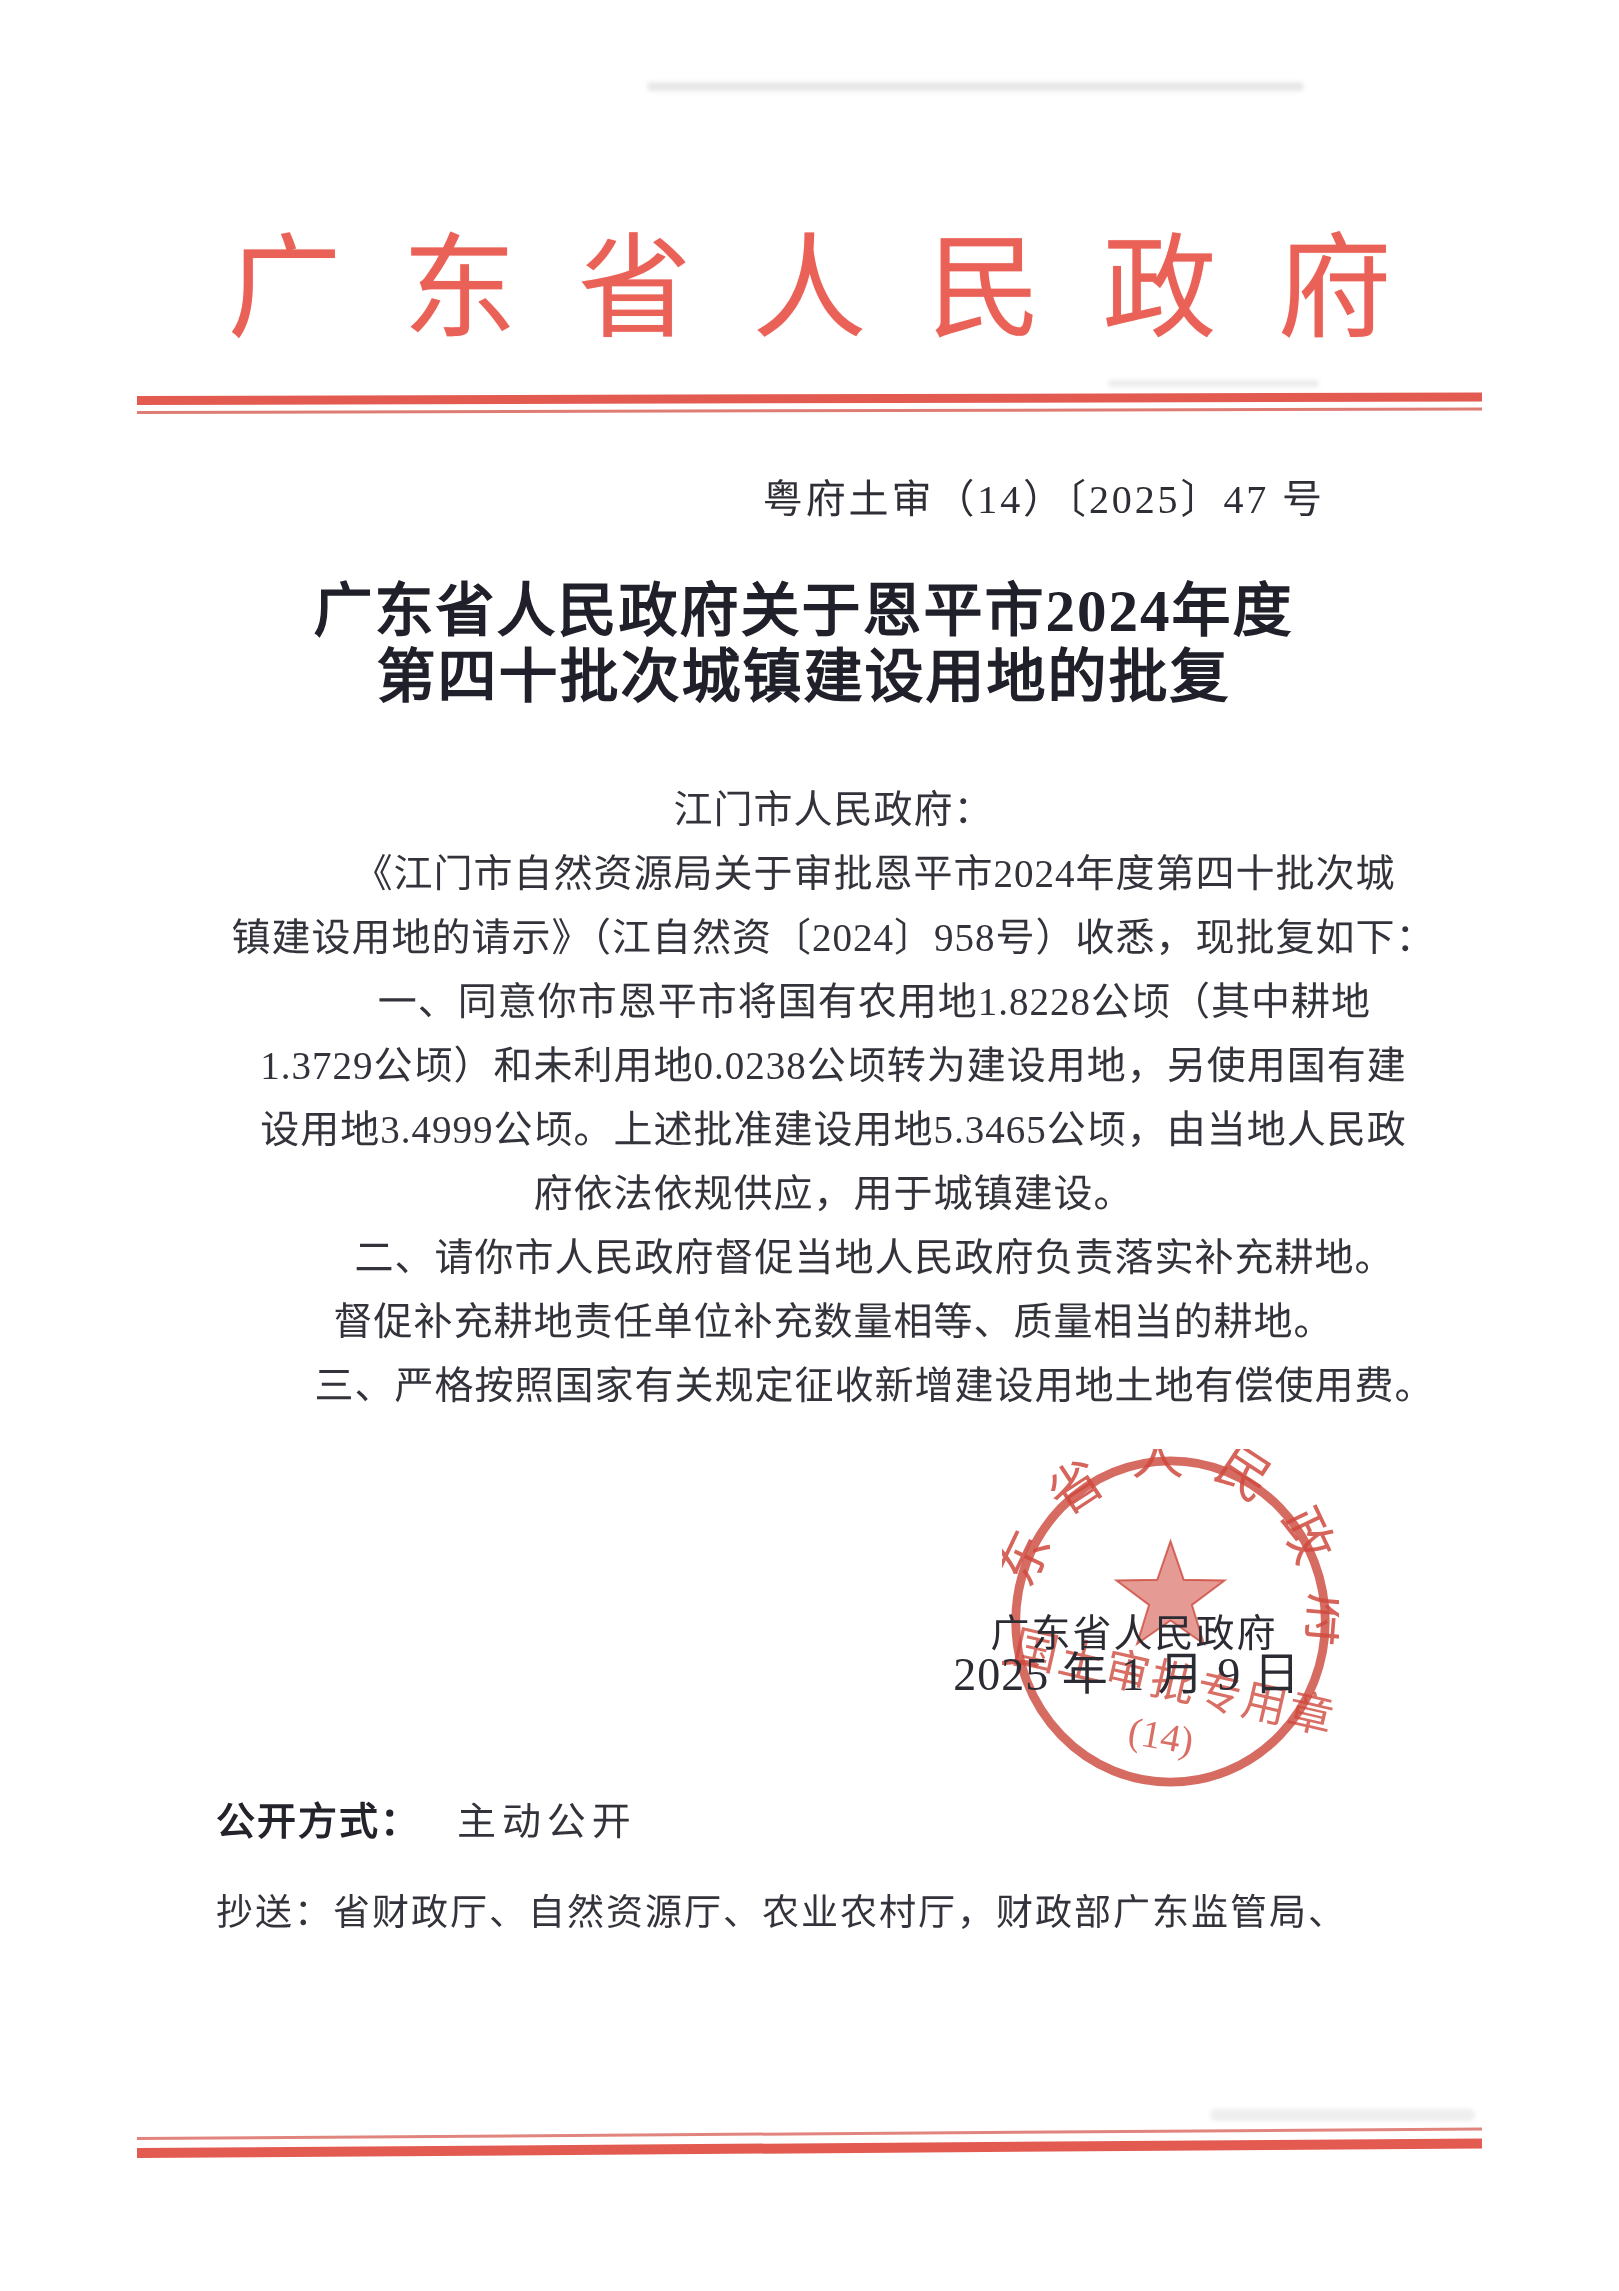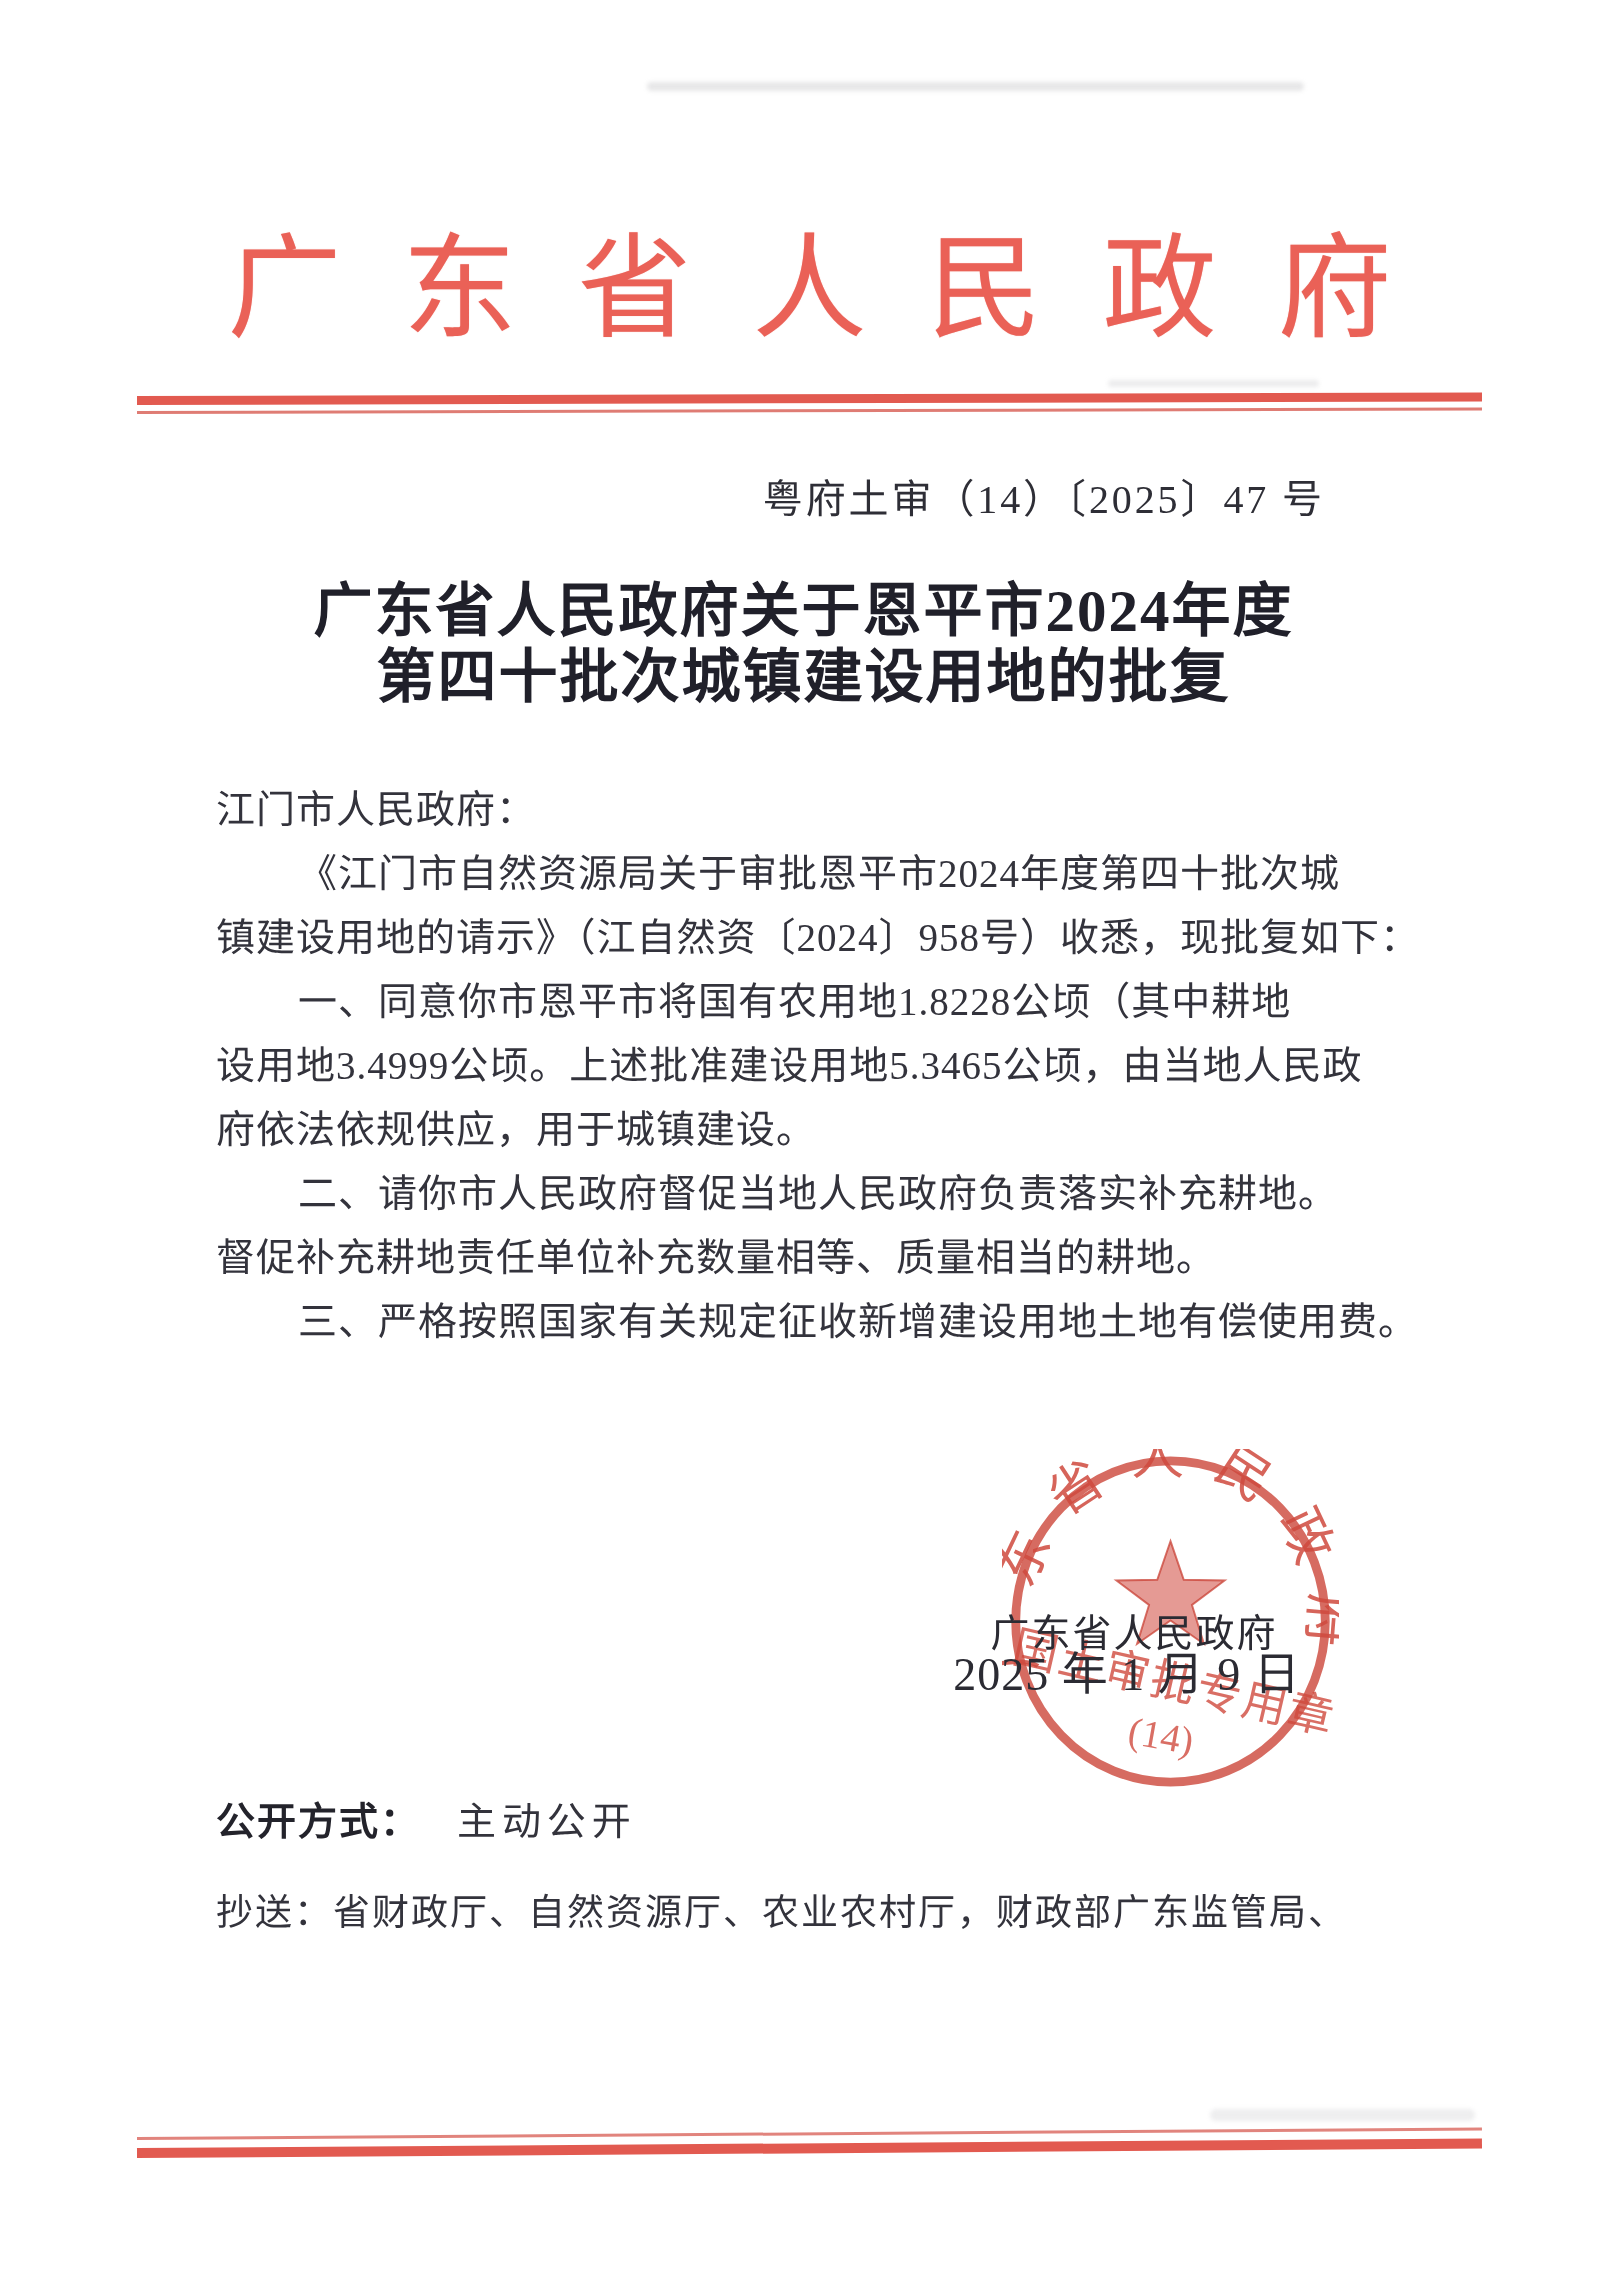--- a/index.html
+++ b/index.html
@@ -45,21 +45,21 @@
   .doc-title{
     position:absolute;top:578px;left:0;width:1607px;
     text-align:center;font-weight:bold;color:#20202a;
     font-size:59px;line-height:66px;letter-spacing:2px;
   }
   
   .body-block{
     position:absolute;top:778px;left:216px;width:1235px;
     font-size:39px;color:#33333c;
   }
-  .body-line{height:64px;line-height:64px;white-space:nowrap;letter-spacing:1px;}
+  .body-line{height:64px;line-height:64px;white-space:nowrap;letter-spacing:1px;text-align:center;}
   .body-line.ind{text-indent:82px;}
   
   .seal{position:absolute;top:1449px;left:1002px;width:337px;height:345px;}
   .seal svg{display:block;}
   
   .sig-org{
     position:absolute;top:1602px;left:938px;width:392px;text-align:center;
     font-size:39px;letter-spacing:2px;color:#2b2b33;white-space:nowrap;
   }
   .sig-date{
@@ -96,20 +96,21 @@
   <div class="doc-title">
     <div>广东省人民政府关于恩平市2024年度</div>
     <div>第四十批次城镇建设用地的批复</div>
   </div>
 
   <div class="body-block" id="body-lines">
       <div class="body-line">江门市人民政府：</div>
       <div class="body-line ind">《江门市自然资源局关于审批恩平市2024年度第四十批次城</div>
       <div class="body-line">镇建设用地的请示》（江自然资〔2024〕958号）收悉，现批复如下：</div>
       <div class="body-line ind">一、同意你市恩平市将国有农用地1.8228公顷（其中耕地</div>
+      <div class="body-line">1.3729公顷）和未利用地0.0238公顷转为建设用地，另使用国有建</div>
       <div class="body-line">设用地3.4999公顷。上述批准建设用地5.3465公顷，由当地人民政</div>
       <div class="body-line">府依法依规供应，用于城镇建设。</div>
       <div class="body-line ind">二、请你市人民政府督促当地人民政府负责落实补充耕地。</div>
       <div class="body-line">督促补充耕地责任单位补充数量相等、质量相当的耕地。</div>
       <div class="body-line ind">三、严格按照国家有关规定征收新增建设用地土地有偿使用费。</div>
     </div>
 
   <div class="seal">
     <svg width="337" height="345" viewBox="0 0 344 352" xmlns="http://www.w3.org/2000/svg">
       <defs>

